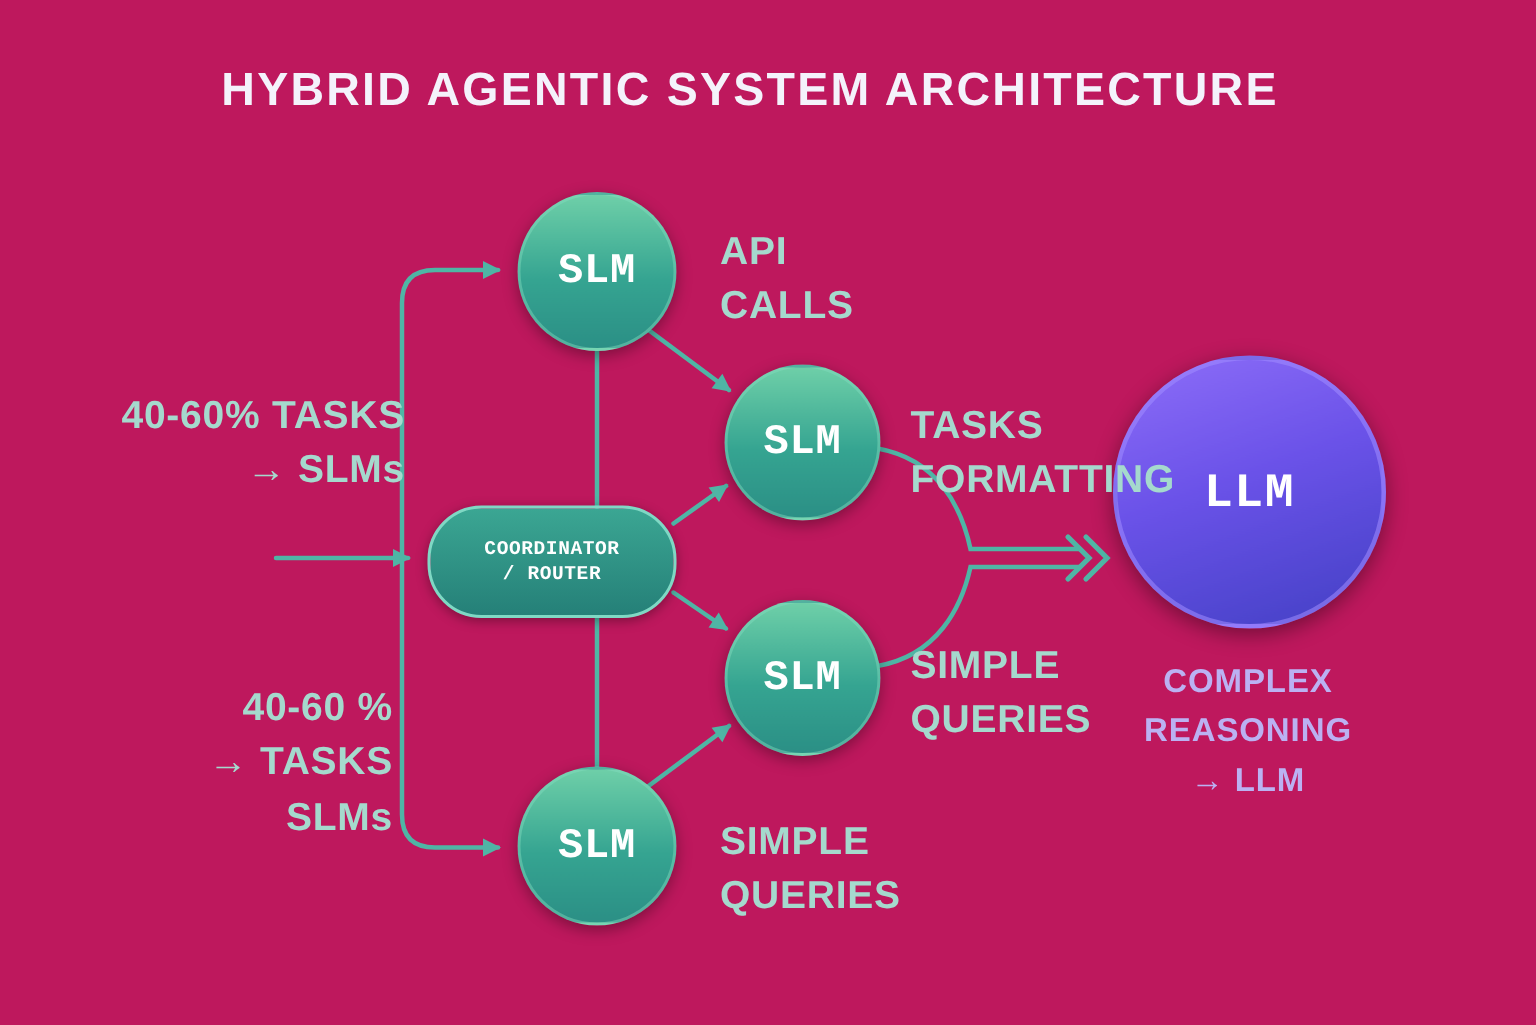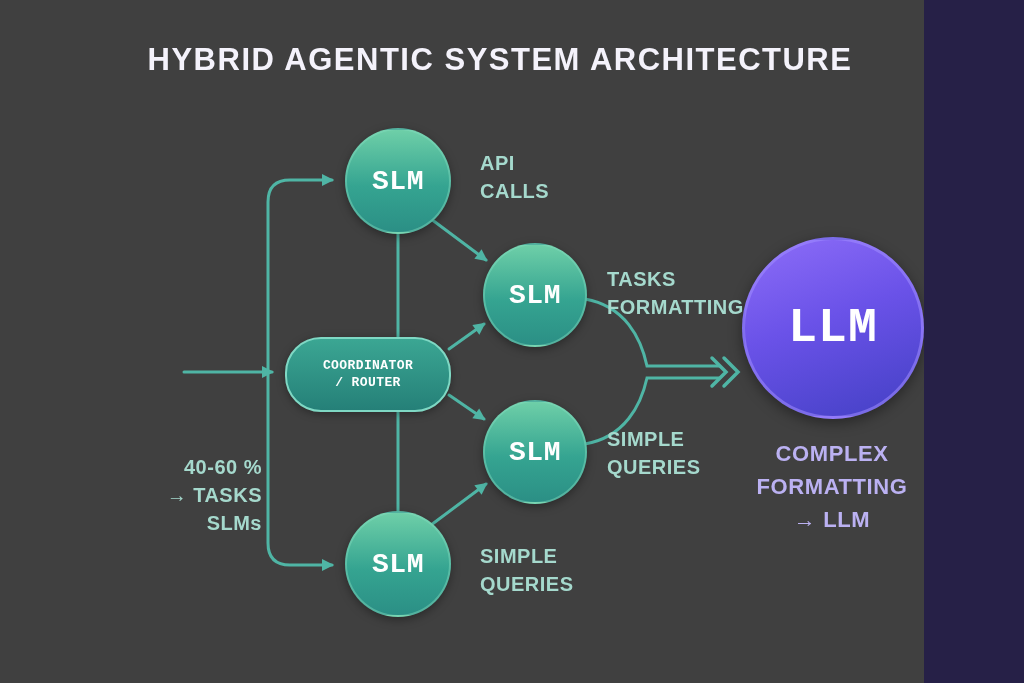--- a/index.html
+++ b/index.html
@@ -1,18 +1,18 @@
 <!DOCTYPE html>
 <html><head>
 <meta charset="utf-8">
 <style>
   html,body{margin:0;padding:0;background:#262047;}
   .canvas{
-    position:relative;width:924px;height:683px;overflow:hidden;
-    background:#404040;
+    position:relative;width:1024px;height:683px;overflow:hidden;
+    background:#be185d;
     font-family:"Liberation Sans","DejaVu Sans",sans-serif;
     -webkit-font-smoothing:antialiased;
   }
   .edges{position:absolute;left:0;top:0;width:1024px;height:683px;}
   .page-title{
     position:absolute;left:0;top:42px;width:1000px;text-align:center;
     color:#f4f2fb;font-size:31px;font-weight:700;letter-spacing:1.5px;
   }
   .node{position:absolute;display:flex;align-items:center;justify-content:center;
         color:#ffffff;font-weight:700;text-align:center;font-family:Liberation Mono, monospace;}
@@ -38,26 +38,26 @@
     box-shadow:0 3px 10px rgba(0,0,0,0.35);
   }
   .slm-top{left:345px;top:128px;}
   .slm-upper{left:483px;top:243px;width:100px;height:100px;}
   .slm-lower{left:483px;top:400px;width:100px;height:100px;}
   .slm-bottom{left:345px;top:511px;}
   .llm{
     left:742px;top:237px;width:176px;height:176px;border-radius:50%;
     background:linear-gradient(160deg,#8d6df8 0%,#6a52e8 45%,#4340c4 100%);
     border:3px solid rgba(160,140,255,0.55);
-    font-size:48px;letter-spacing:1px;
+    font-size:32px;letter-spacing:1px;
     box-shadow:0 4px 14px rgba(0,0,0,0.4);
   }
   .ann{
     position:absolute;color:#a5d9cd;font-weight:700;
-    font-size:20px;line-height:1.4;letter-spacing:0.5px;
+    font-size:26px;line-height:1.4;letter-spacing:0.5px;
   }
   .ann-tasks-top{left:70px;top:258px;width:200px;text-align:right;}
   .ann-tasks-bottom{left:70px;top:453px;width:192px;text-align:right;}
   .ann-api{left:480px;top:149px;}
   .ann-data{left:607px;top:265px;}
   .ann-simple-mid{left:607px;top:425px;}
   .ann-simple-bottom{left:480px;top:542px;}
   .ann-complex{
     left:722px;top:437px;width:220px;text-align:center;
     color:#bbb1f2;font-size:22px;line-height:1.5;letter-spacing:0.6px;
@@ -97,28 +97,30 @@
   <div class="node coordinator multiline">COORDINATOR
 / ROUTER</div>
 
   <div class="node slm slm-top">SLM</div>
   <div class="node slm slm-upper">SLM</div>
   <div class="node slm slm-lower">SLM</div>
   <div class="node slm slm-bottom">SLM</div>
 
   <div class="node llm">LLM</div>
 
+  <div class="ann ann-tasks-top multiline">40-60% TASKS
+→ SLMs</div>
   <div class="ann ann-tasks-bottom multiline">40-60 %
 → TASKS
 SLMs</div>
   <div class="ann ann-api multiline">API
 CALLS</div>
   <div class="ann ann-data multiline">TASKS
 FORMATTING</div>
   <div class="ann ann-simple-mid multiline">SIMPLE
 QUERIES</div>
   <div class="ann ann-simple-bottom multiline">SIMPLE
 QUERIES</div>
   <div class="ann ann-complex multiline">COMPLEX
-FORMATTING
+REASONING
 → LLM</div>
 
 </div>
 
 </body></html>

